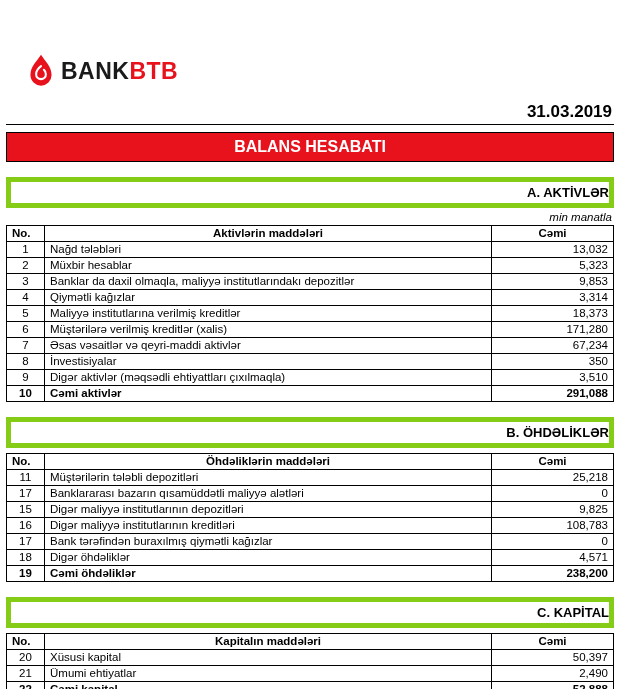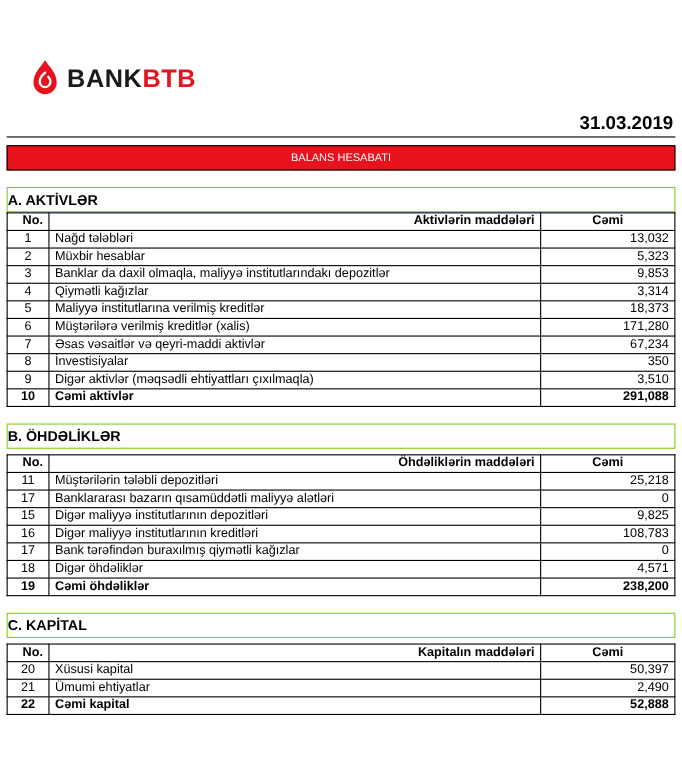--- a/index.html
+++ b/index.html
@@ -22,29 +22,29 @@
   
   .report-date { text-align: right; font-weight: bold; font-size: 17px; padding-right: 2px; margin-bottom: 2px; }
   .divider { border-top: 1px solid #000; margin: 0 0 7px 0; }
 
   
   .banner {
     background: var(--accent);
     color: #fff;
     border: 1px solid #000;
     text-align: center;
-    font-weight: normal;
-    font-size: 10px;
+    font-weight: bold;
+    font-size: 16px;
     padding: 5px 0;
   }
 
   
   .section-header {
-    border: 1px solid #84cc16;
-    text-align: left;
+    border: 5px solid #84cc16;
+    text-align: right;
     font-weight: bold;
     font-size: 13px;
     padding: 3px 0;
     margin-top: 15px;
     background: #fff;
   }
   .unit-note { text-align: right; font-style: italic; font-size: 11.5px; margin: 3px 2px 2px 0; }
   .tbl-gap { height: 5px; }
 
   
@@ -55,22 +55,22 @@
     border: 1.5px solid #000;
   }
   .fin-table th, .fin-table td {
     border: 1px solid #000;
     padding: 1px 5px;
     height: 16px;
     line-height: 13px;
     vertical-align: middle;
   }
   .fin-table th { font-weight: bold; }
-  .col-no    { width: 38px;  text-align: right; }
-  .col-label { text-align: right; }
+  .col-no    { width: 38px;  text-align: left; }
+  .col-label { text-align: center; }
   .col-value { width: 122px; text-align: center; }
   .c-no    { text-align: center; }
   .c-label { text-align: left; }
   .c-value { text-align: right; }
   tr.total td { font-weight: bold; }
 </style>
 </head>
 <body>
 
 <div class="page">
@@ -82,20 +82,21 @@
     </svg>
     <div class="brand-text"><span class="brand-bank">BANK</span><span class="brand-btb">BTB</span></div>
   </div>
 
   <div class="report-date">31.03.2019</div>
   <div class="divider"></div>
 
   <div class="banner">BALANS HESABATI</div>
 
   <div class="section-header">A. AKTİVLƏR</div>
+  <div class="unit-note">min manatla</div>
 
   <table class="fin-table">
     <thead>
       <tr>
         <th class="col-no">No.</th>
         <th class="col-label">Aktivlərin maddələri</th>
         <th class="col-value">Cəmi</th>
       </tr>
     </thead>
     <tbody>

